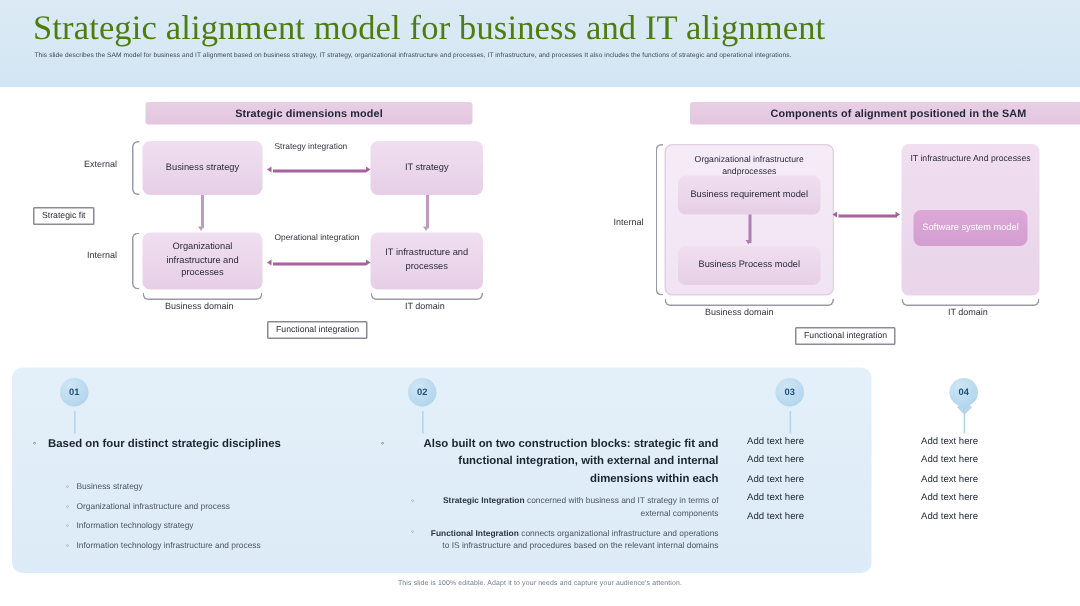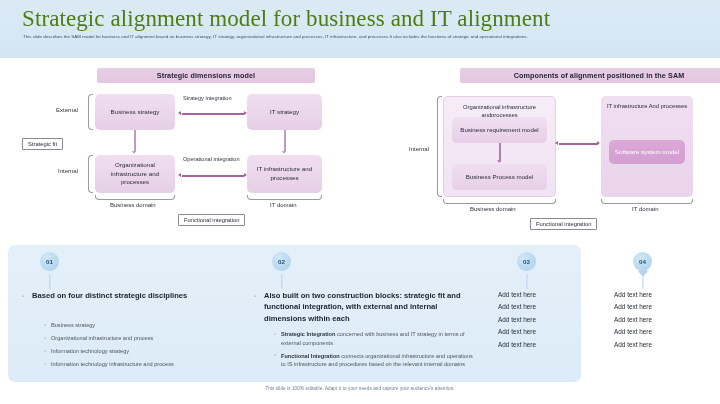--- a/index.html
+++ b/index.html
@@ -149,21 +149,21 @@
   
   .bottom-card {
     position: absolute;
     left: 8px; top: 245px;
     width: 573px; height: 137px;
     background: linear-gradient(180deg,#e4f0f9 0%, #dcebf7 100%);
     border-radius: 7px;
   }
   .col { position: absolute; top: 0; height: 137px; }
   #col-1 { left: 14px;  width: 230px; }
-  #col-2 { left: 246px; width: 225px; }
+  #col-2 { left: 246px; width: 225px; text-align: right; }
   #col-3 { left: 480px; width: 100px; }
   #col-4 { left: 596px; width: 100px; }
 
   .badge-wrap { position: absolute; top: 7px; }
   #col-1 .badge-wrap { left: 18px; }
   #col-2 .badge-wrap { left: 18px; }
   #col-3 .badge-wrap { left: 29px; }
   #col-4 .badge-wrap { left: 29px; }
 
   .badge {

